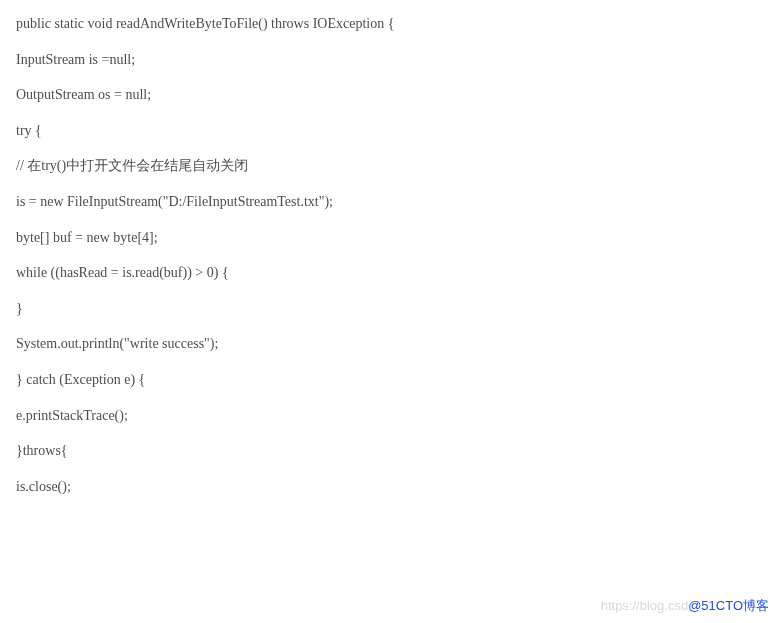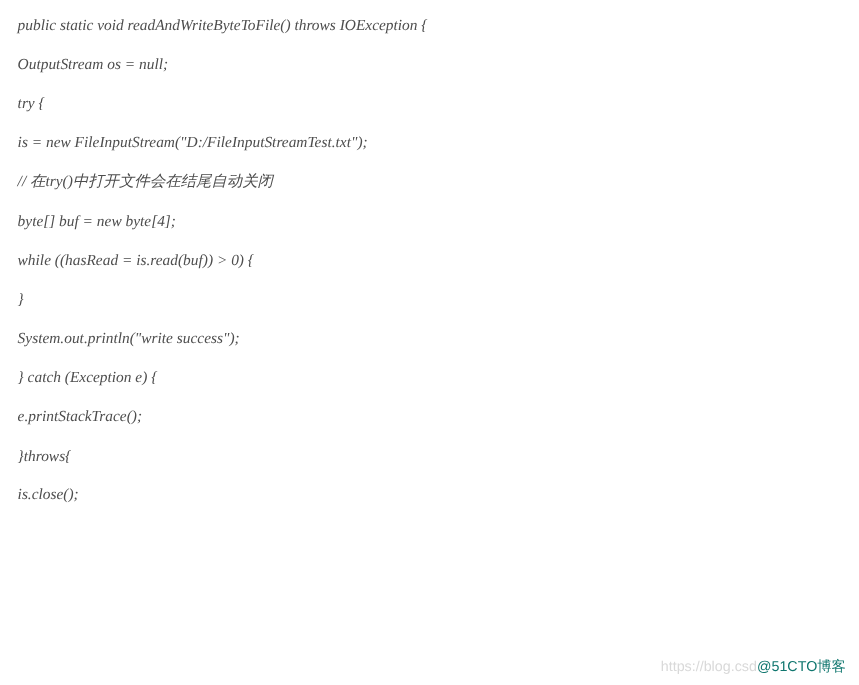--- a/index.html
+++ b/index.html
@@ -11,44 +11,44 @@
     color: #4d4d4d;
     line-height: 1.4;
     position: relative;
     width: 781px;
     height: 623px;
     box-sizing: border-box;
   }
   .code-line {
     white-space: pre;
     margin-bottom: 16px;
-    font-style: italic;
   }
   .watermark {
     position: absolute;
     right: 12px;
     bottom: 8px;
     font-family: Arial, sans-serif;
     font-size: 13px;
     color: #d9d9d9;
     user-select: none;
   }
   .wm-strong {
-    color: #0f766e;
+    color: #1d4ed8;
   }
 </style>
 </head>
 <body>
 
 <div>
   <div class="code-line">public static void readAndWriteByteToFile() throws IOException {</div>
+  <div class="code-line">InputStream is =null;</div>
   <div class="code-line">OutputStream os = null;</div>
   <div class="code-line">try {</div>
+  <div class="code-line">// 在try()中打开文件会在结尾自动关闭</div>
   <div class="code-line">is = new FileInputStream("D:/FileInputStreamTest.txt");</div>
-  <div class="code-line">// 在try()中打开文件会在结尾自动关闭</div>
   <div class="code-line">byte[] buf = new byte[4];</div>
   <div class="code-line">while ((hasRead = is.read(buf)) &gt; 0) {</div>
   <div class="code-line">}</div>
   <div class="code-line">System.out.println("write success");</div>
   <div class="code-line">} catch (Exception e) {</div>
   <div class="code-line">e.printStackTrace();</div>
   <div class="code-line">}throws{</div>
   <div class="code-line">is.close();</div>
 
 </div>

